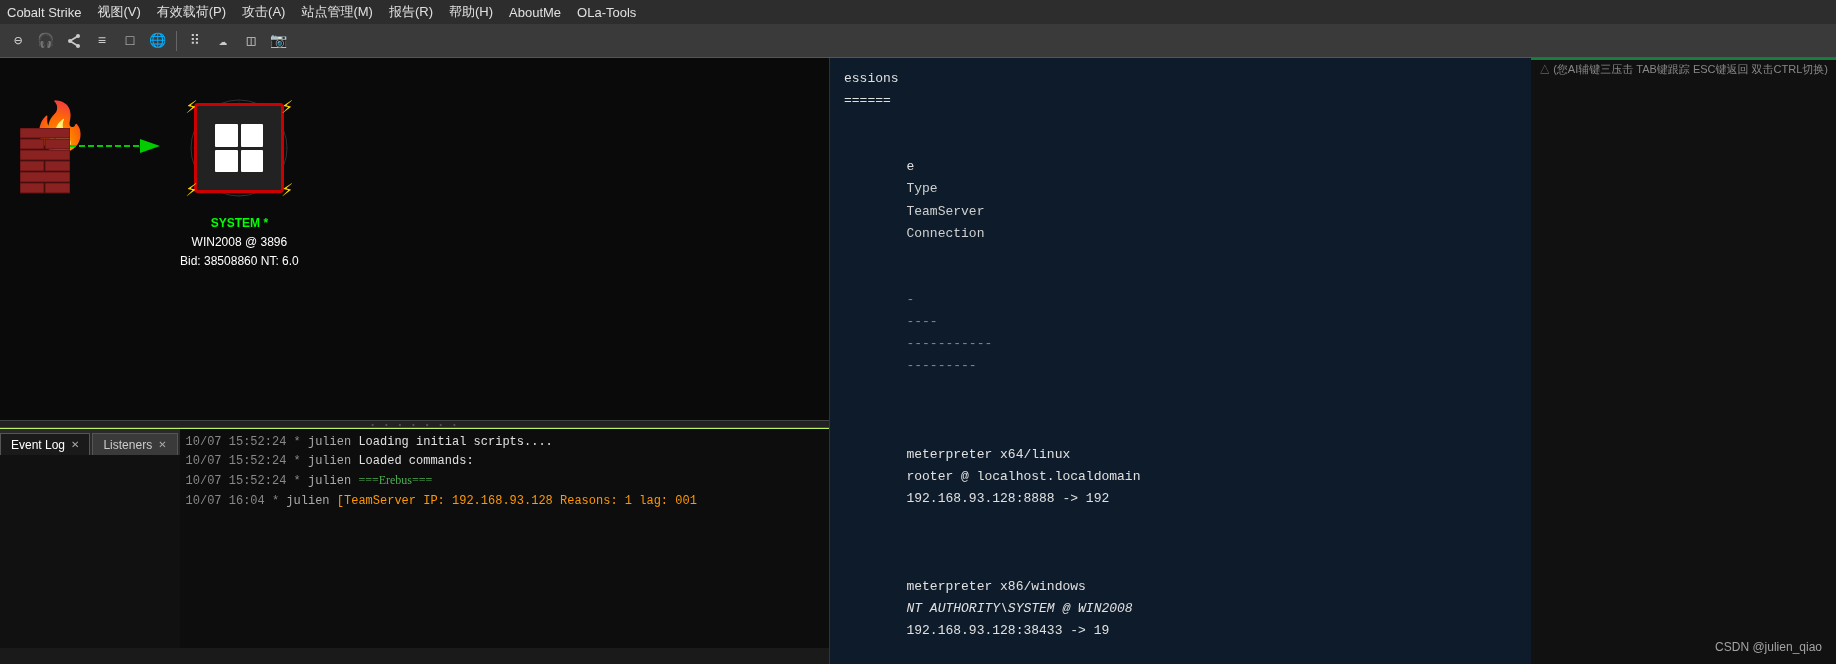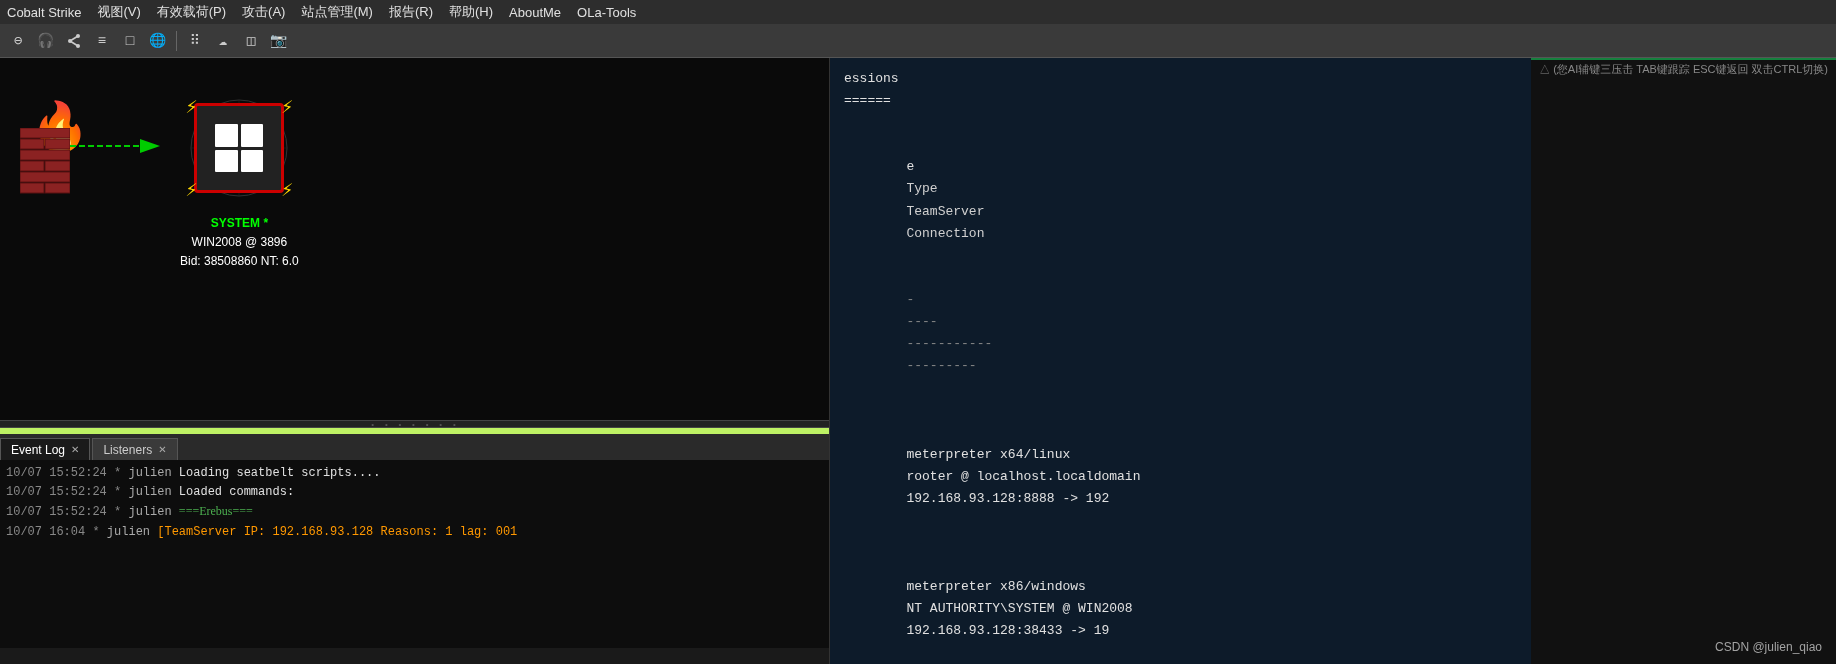--- a/index.html
+++ b/index.html
@@ -143,22 +143,22 @@
       margin-top: 16px;
       line-height: 1.6;
     }
     .node-label .system { color: #00ff00; font-weight: bold; }
 
     
     #bottom-tabs {
       height: 220px;
       background: #111;
       display: flex;
-      flex-direction: column;
-      border-top: 6px solid #bef264;
+      flex-direction: row;
+      border-top: 1px solid #bef264;
     }
 
     #tab-bar {
       display: flex;
       background: #2a2a2a;
       height: 26px;
       align-items: flex-end;
       flex-shrink: 0;
     }
 
@@ -401,21 +401,21 @@
           <span>Listeners</span>
           <span class="tab-close">✕</span>
         </div>
       </div>
 
       <div id="log-content">
         <div class="log-line">
           <span class="log-time">10/07 15:52:24</span>
           <span class="log-star"> * </span>
           <span class="log-user">julien</span>
-          <span class="log-msg-white">  Loading seatbelt scripts....</span>
+          <span class="log-msg-white">  Loading initial scripts....</span>
         </div>
         <div class="log-line">
           <span class="log-time">10/07 15:52:24</span>
           <span class="log-star"> * </span>
           <span class="log-user">julien</span>
           <span class="log-msg-white">  Loaded commands:</span>
         </div>
         <div class="log-line">
           <span class="log-time">10/07 15:52:24</span>
           <span class="log-star"> * </span>
@@ -461,21 +461,21 @@
       <div class="term-line term-white">
         <span style="display:inline-block;width:24px;">&nbsp;</span>
         <span style="display:inline-block;width:220px;">meterpreter x64/linux</span>
         <span style="display:inline-block;width:280px;">rooter @ localhost.localdomain</span>
         <span>192.168.93.128:8888 -&gt; 192</span>
       </div>
 
       <div class="term-line term-white">
         <span style="display:inline-block;width:24px;">&nbsp;</span>
         <span style="display:inline-block;width:220px;">meterpreter x86/windows</span>
-        <span style="display:inline-block;width:280px;">NT AUTHORITY\SYSTEM @ WIN2008</span>
+        <span style="display:inline-block;width:280px;font-style:italic;">NT AUTHORITY\SYSTEM @ WIN2008</span>
         <span>192.168.93.128:38433 -&gt; 19</span>
       </div>
 
     </div>
 
     <div id="watermark">CSDN @julien_qiao</div>
 
     <div id="bottom-hint">
       <span>△ (您AI辅键三压击 TAB键跟踪 ESC键返回 双击CTRL切换)</span>
     </div>

